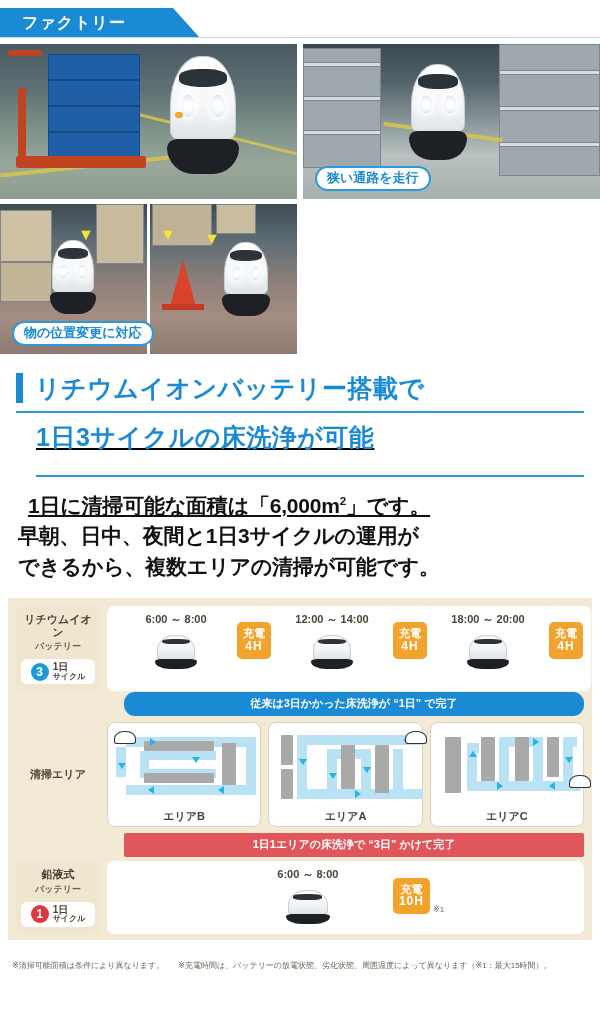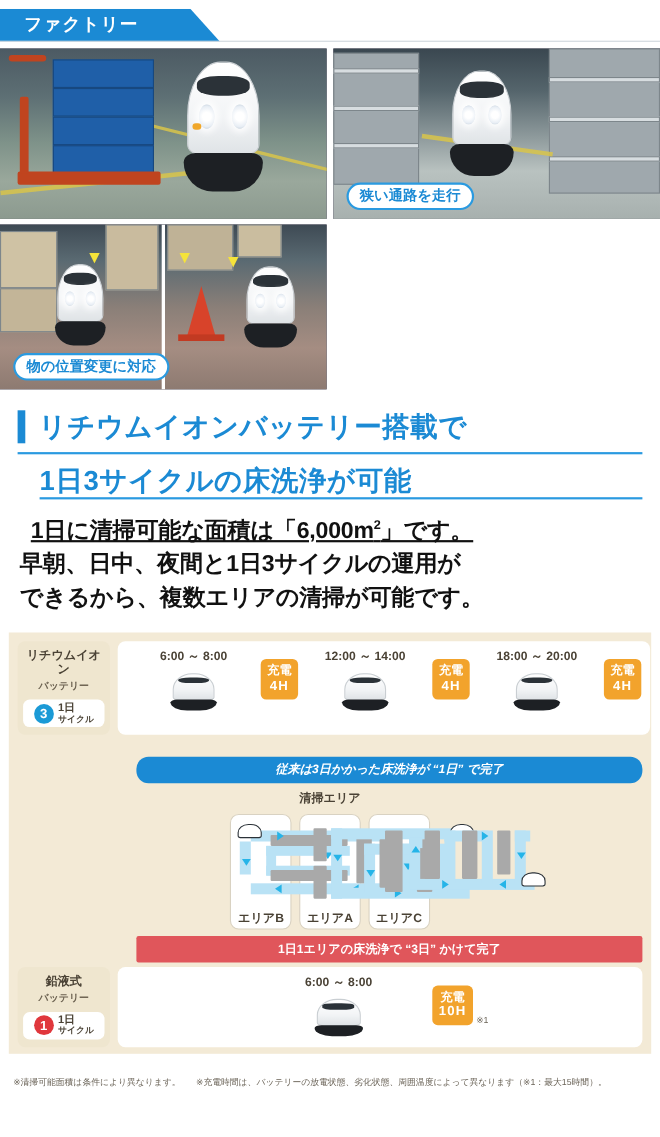--- a/index.html
+++ b/index.html
@@ -98,21 +98,21 @@
   .head-line1 {
     display:flex; align-items:center; gap:12px;
     padding-bottom: 8px;
   }
   .head-bar { width:7px; height:30px; background:#1b8ad4; flex:none; }
   .h1 {
     color:#1b8ad4; font-size:25px; font-weight:bold; line-height:1.15;
     letter-spacing:.5px;
   }
   .rule-blue { height:2px; background:#2a9ae0; margin: 0 0 0 0; }
-  .head-line2 { padding: 10px 0 0 20px; }
+  .head-line2 { padding: 10px 0 23px 20px; text-decoration: underline; }
   .h2 {
     color:#1b8ad4; font-size:25px; font-weight:bold; line-height:1.15;
     letter-spacing:.5px;
   }
   .rule-blue2 { height:2px; background:#2a9ae0; margin-left: 20px; }
 
   .body-copy {
     padding: 14px 14px 12px 18px;
     color:#111; font-size:21px; font-weight:bold; line-height:1.45;
     letter-spacing:-.2px;
@@ -163,32 +163,32 @@
   .mini-robot { height:40px; display:flex; align-items:flex-end; justify-content:center; }
 
   .charge {
     background:#f2a32c; border-radius:5px; color:#ffffff;
     font-size:11px; font-weight:bold; line-height:1.15;
     padding:5px 6px; text-align:center; align-self:center; white-space:nowrap;
   }
   .charge .h { font-size:12px; letter-spacing:1px; }
 
   .bluebar {
-    margin:20px 0 0 108px; background:#1b8ad4; color:#fff;
+    margin:1px 0 0 108px; background:#1b8ad4; color:#fff;
     font-size:11px; font-weight:bold; text-align:center;
-    padding:4px 0 5px 0; border-radius:11px;font-style:italic;
+    padding:4px 0 5px 0; border-radius:11px;
   }
   .redbar {
     margin:0 0 0 108px; background:#e0565b; color:#fff;
     font-size:11px; font-weight:bold; text-align:center;
     padding:4px 0 5px 0; border-radius:2px;
   }
 
   
-  .area-row { display:flex; align-items:center; gap:7px; margin-top:6px;flex-direction:column; }
+  .area-row { display:flex; align-items:center; gap:7px; margin-top:6px; }
   .area-label {
     width:84px; flex:none; text-align:center;
     font-size:11px; font-weight:bold; color:#4a4235;
   }
   .area-cards { flex:1; display:flex; gap:7px; }
   .area-card {
     flex:1; background:#ffffff; border:1px solid #d9d2c2; border-radius:8px;
     padding:6px 6px 2px 6px;
   }
   .map { position:relative; height:78px; }

